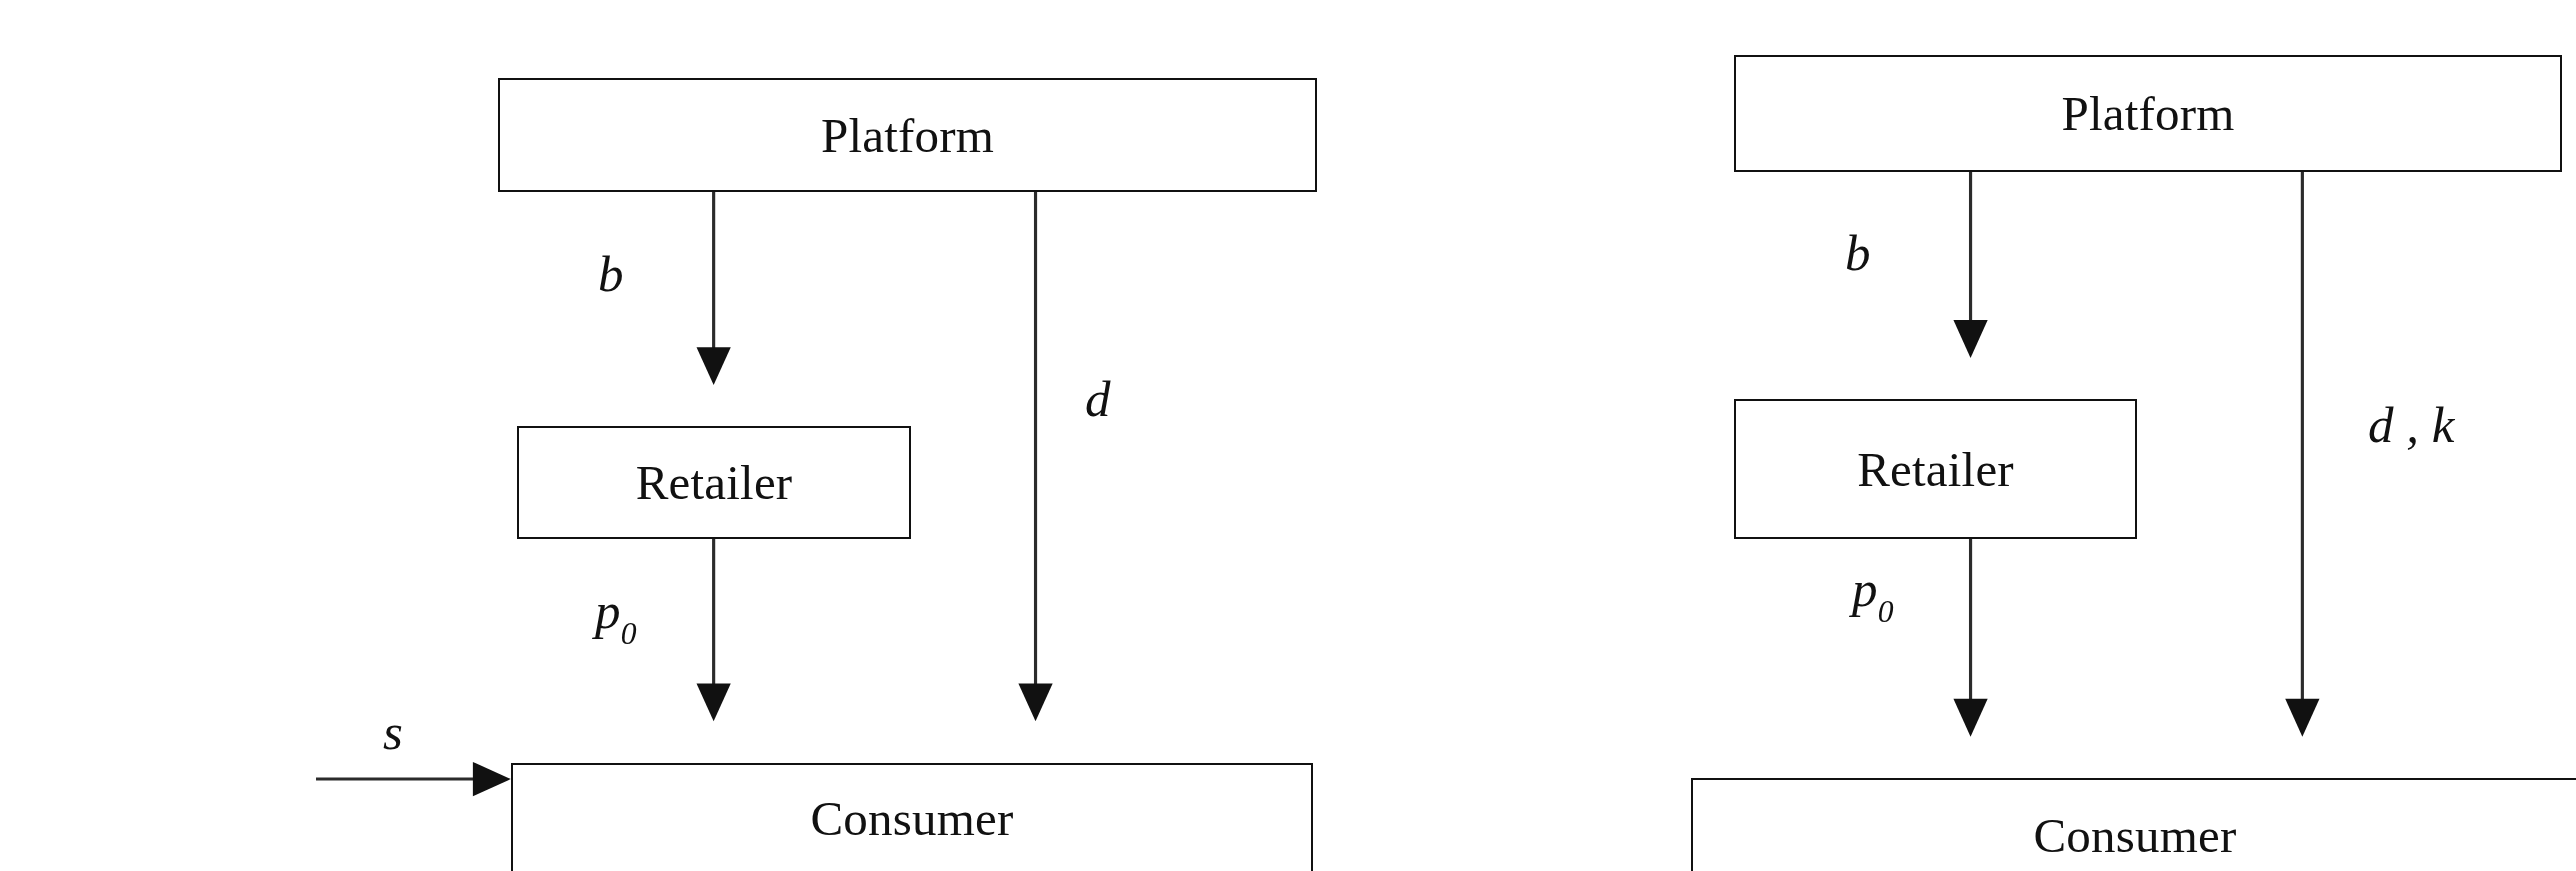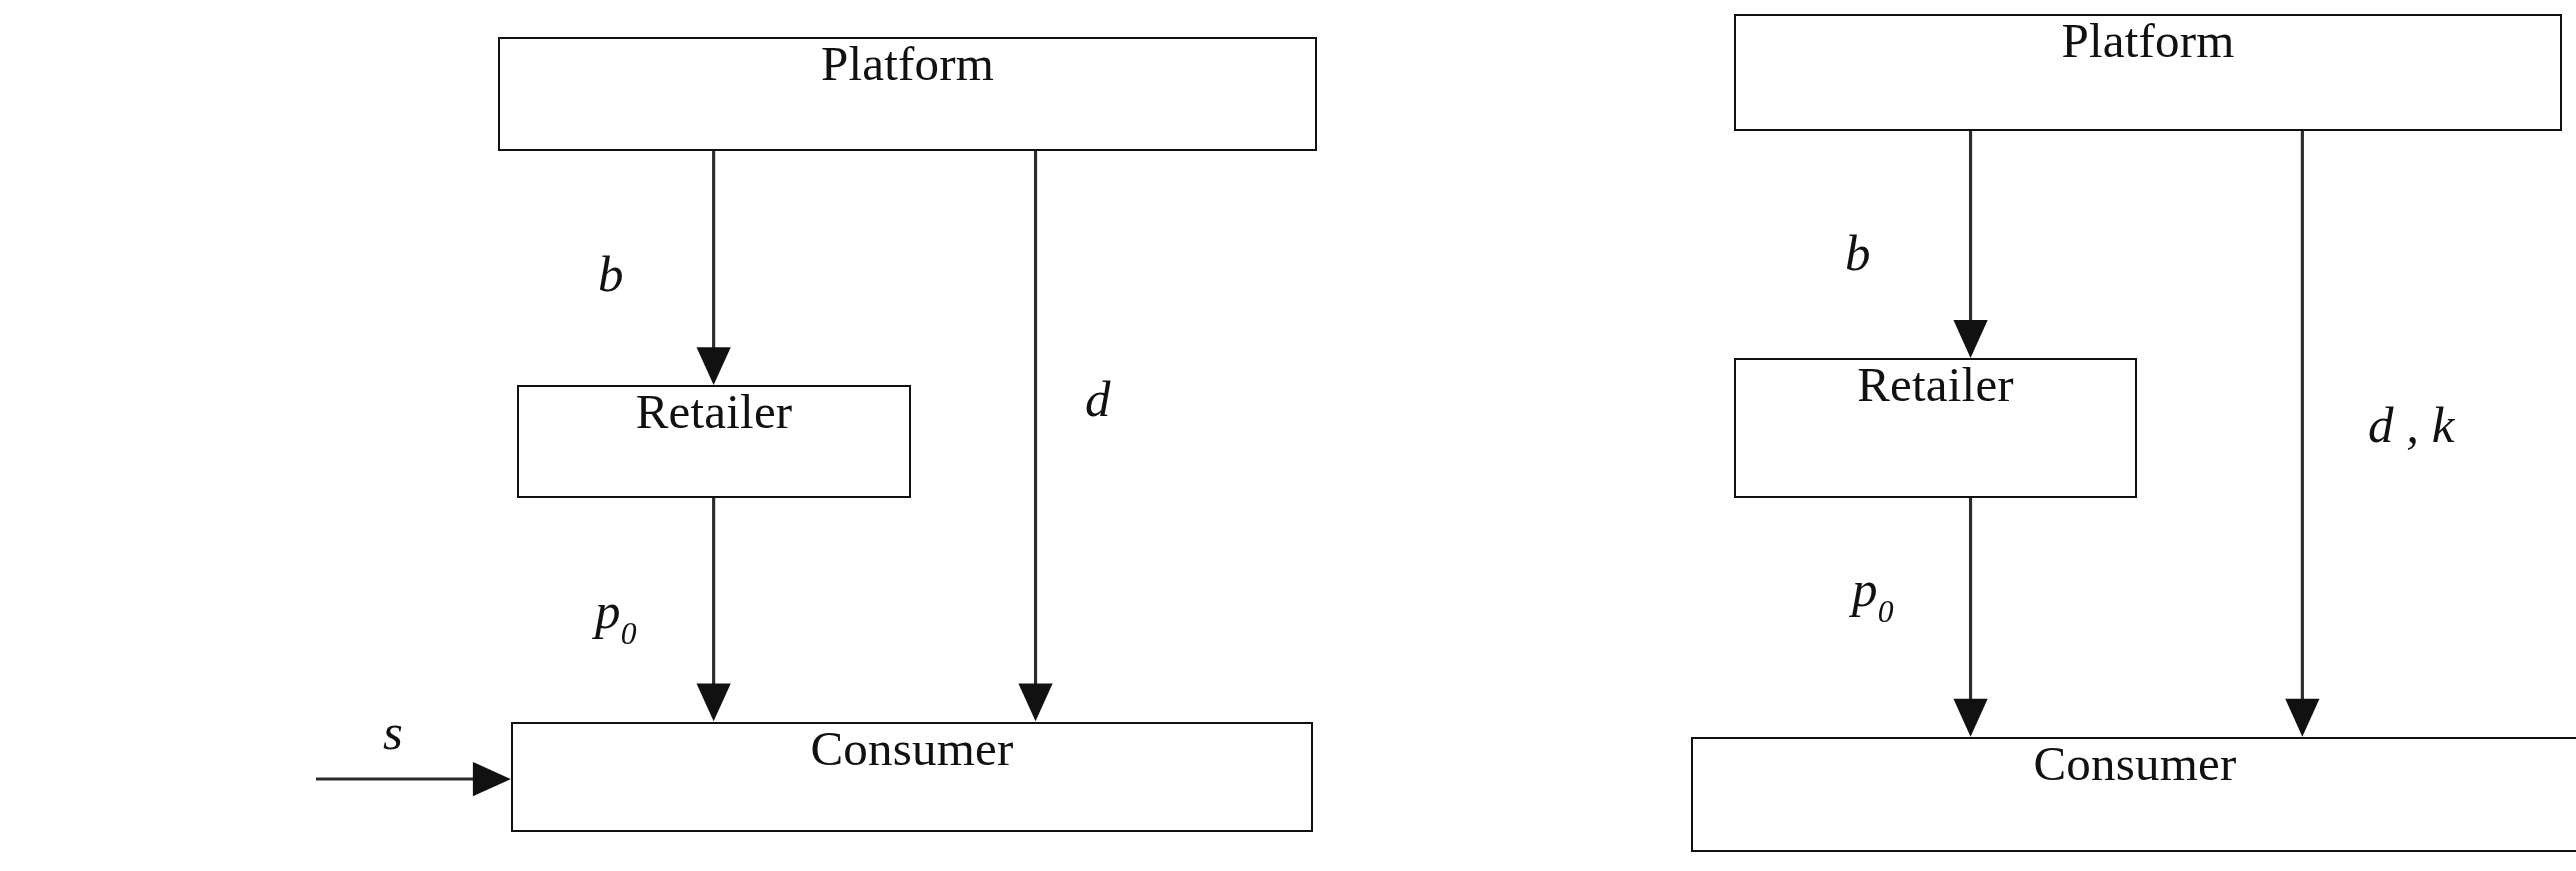--- a/index.html
+++ b/index.html
@@ -16,22 +16,23 @@
     overflow: hidden;
     font-family: "Liberation Serif", "DejaVu Serif", serif;
   }
   
   .node {
     position: absolute;
     box-sizing: border-box;
     background: #ffffff;
     border: 2.7px solid #111111;
     display: flex;
-    align-items: flex-start;
+    align-items: center;
     justify-content: center;
+    margin-top: 41px;
   }
   .node .node-label {
     font-family: "Liberation Serif", "DejaVu Serif", serif;
     font-size: 49px;
     line-height: 1;
     color: #111111;
     letter-spacing: 0.2px;
     white-space: nowrap;
   }
   

